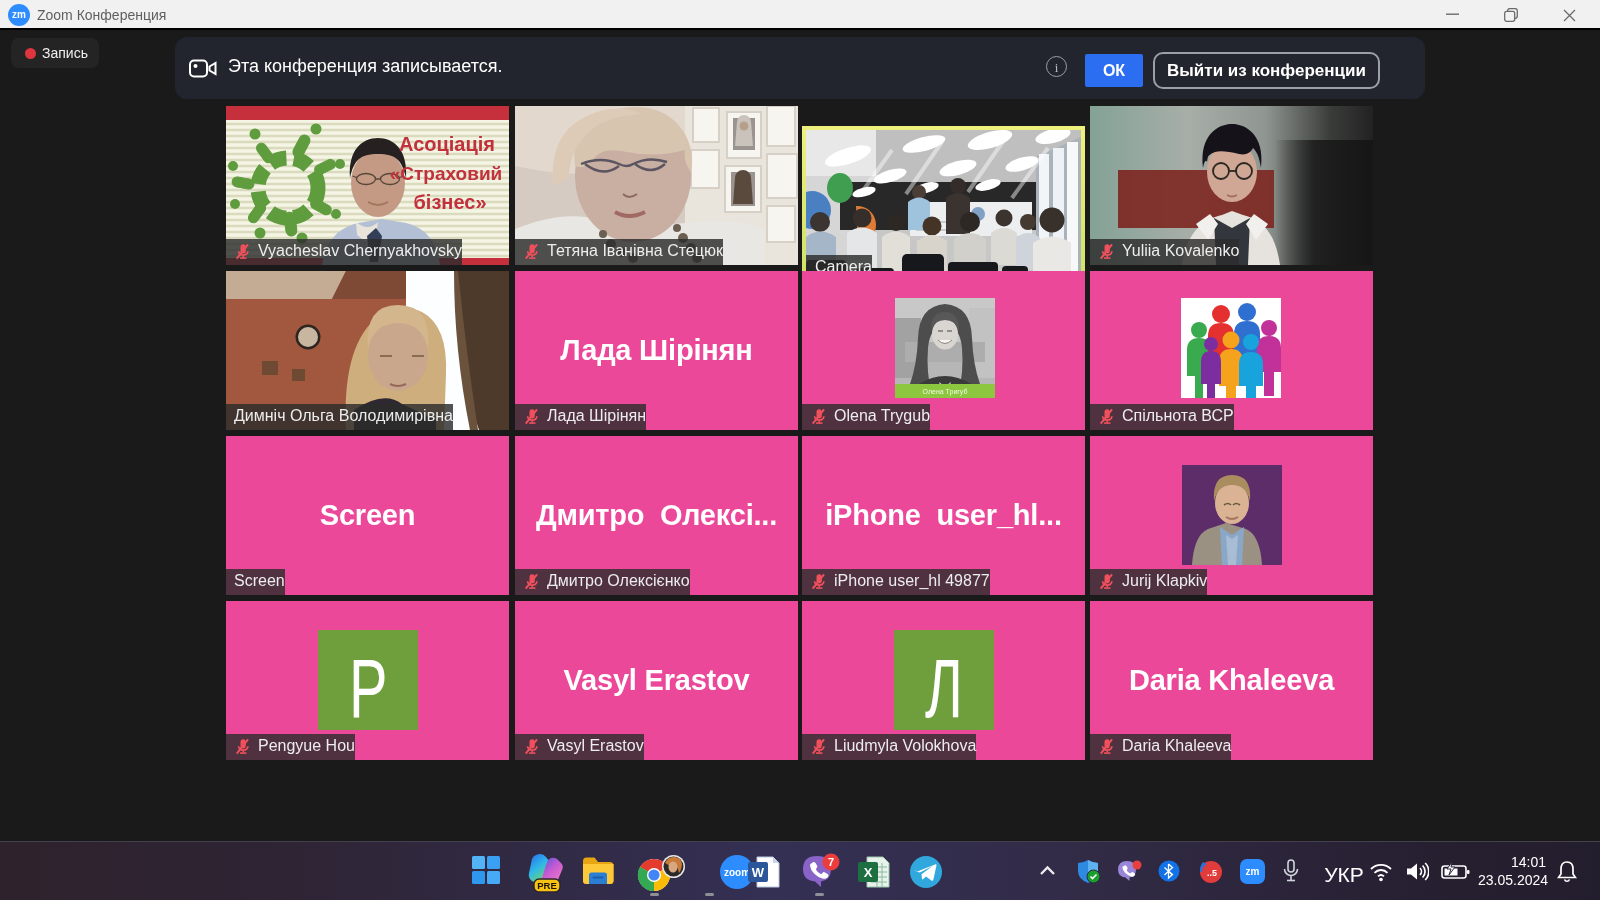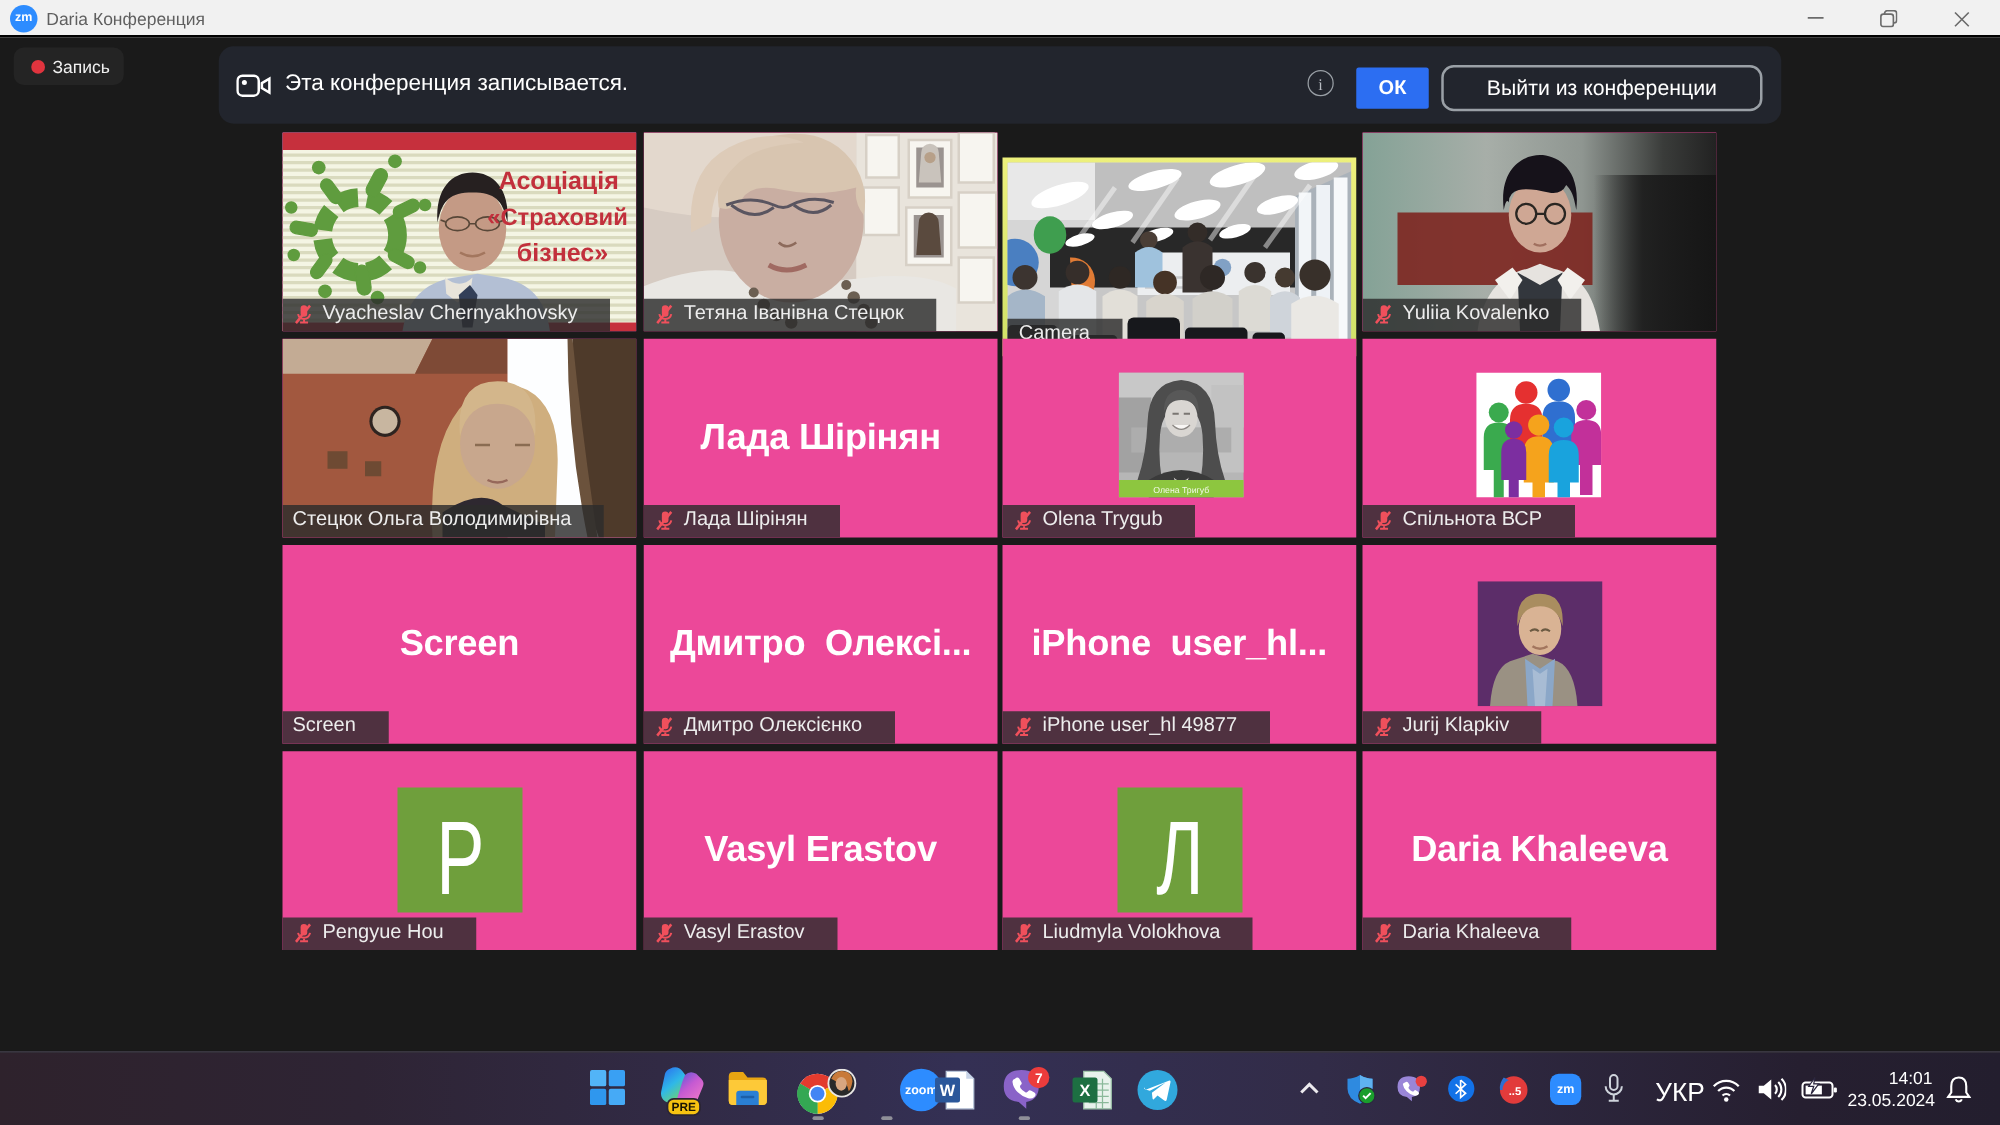--- a/index.html
+++ b/index.html
@@ -7,37 +7,37 @@
   #titlebar { position:absolute; left:0; top:0; width:1600px; height:30px; background:#f1f1f1; border-bottom:2px solid #000; }
   #zmlogo { position:absolute; left:8px; top:4px; width:22px; height:22px; border-radius:50%; background:#2d8cff; color:#fff; font-size:10px; font-weight:bold; text-align:center; line-height:22px; }
   #ttext { position:absolute; left:37px; top:7px; font-size:14px; color:#5f5f5f; }
   #app { position:absolute; left:0; top:32px; width:1600px; height:808px; background:#1a1a1a; }
   #recpill { position:absolute; left:11px; top:6px; width:88px; height:30px; background:#242424; border-radius:8px; }
   #recdot { position:absolute; left:14px; top:10px; width:11px; height:11px; border-radius:50%; background:#e0343e; }
   #rectext { position:absolute; left:31px; top:7px; font-size:14px; color:#f0f0f0; }
   #banner { position:absolute; left:175px; top:5px; width:1250px; height:62px; background:#22252d; border-radius:12px; }
   #bannertext { position:absolute; left:53px; top:19px; font-size:18px; color:#fff; }
   #okbtn { position:absolute; left:910px; top:17px; width:58px; height:33px; background:#2c6ef2; border-radius:2px; color:#fff; font-size:16px; font-weight:bold; text-align:center; line-height:33px; }
-  #exitbtn { position:absolute; left:978px; top:15px; width:257px; height:37px; border:2px solid #9aa0a6; border-radius:10px; color:#fff; font-size:17px; font-weight:normal; text-align:center; line-height:33px; }
+  #exitbtn { position:absolute; left:978px; top:15px; width:227px; height:37px; border:2px solid #9aa0a6; border-radius:10px; color:#fff; font-size:17px; font-weight:bold; text-align:center; line-height:33px; }
   #infoi { position:absolute; left:871px; top:19px; width:21px; height:21px; border:1.5px solid #9aa0a6; border-radius:50%; color:#b8bcc2; font-size:13px; text-align:center; line-height:21px; font-family:"Liberation Serif",serif; }
   .tile { position:absolute; width:283px; height:159px; background:#ec4899; overflow:hidden; }
   .tile svg.scene { position:absolute; left:0; top:0; width:100%; height:100%; }
-  .nlabel { position:absolute; left:0; bottom:0; display:flex; align-items:center; background:rgba(44,44,44,.82); color:#ededed; font-size:16px; padding:3px 26px 5px 8px; gap:7px; white-space:nowrap;text-align:center; }
+  .nlabel { position:absolute; left:0; bottom:0; display:flex; align-items:center; background:rgba(44,44,44,.82); color:#ededed; font-size:16px; padding:3px 0 5px 8px; gap:7px; white-space:nowrap;text-align:center; }
   .bigname { position:absolute; left:0; top:0; width:100%; height:100%; display:flex; align-items:center; justify-content:center; font-size:29px; font-weight:bold; color:#fff; white-space:pre; letter-spacing:-0.2px; }
   .avatar { position:absolute; left:91px; top:30px; width:100px; height:100px; }
   .gavatar { background:#6f9f3c; color:#fff; display:flex; align-items:center; justify-content:center; font-size:76px; }
   .gavatar span { display:block; transform:scale(.76,1.1); margin-top:14px; }
   #taskbar { position:absolute; left:0; top:841px; width:1600px; height:59px; background:linear-gradient(90deg,#2e222c 0%,#2e2434 18%,#343054 48%,#322c48 66%,#261f30 90%,#231e2e 100%); border-top:1px solid #44404e; }
   .micico { flex:0 0 auto; }
 </style>
 </head>
 <body>
 <div id="titlebar">
   <div id="zmlogo">zm</div>
-  <div id="ttext">Daria Конференция</div>
+  <div id="ttext">Zoom Конференция</div>
   <svg style="position:absolute; left:1446px; top:13px;" width="13" height="3" viewBox="0 0 13 3">
       <line x1="0" y1="1.2" x2="13" y2="1.2" stroke="#6b6b6b" stroke-width="1.4"></line>
     </svg>
   <svg style="position:absolute; left:1504px; top:8px;" width="14" height="14" viewBox="0 0 14 14">
     <rect x="0.7" y="3.3" width="10" height="10" rx="2" fill="none" stroke="#6b6b6b" stroke-width="1.3"></rect>
     <path d="M3.6 3.2 v-0.4 a2.2 2.2 0 0 1 2.2 -2.2 h5.3 a2.2 2.2 0 0 1 2.2 2.2 v5.3 a2.2 2.2 0 0 1 -2.2 2.2 h-0.4" fill="none" stroke="#6b6b6b" stroke-width="1.3"></path>
   </svg>
   <svg style="position:absolute; left:1563px; top:9px;" width="13" height="13" viewBox="0 0 13 13">
       <path d="M1 1 L12 12 M12 1 L1 12" stroke="#6b6b6b" stroke-width="1.3"></path>
     </svg>
@@ -304,21 +304,21 @@
       <rect x="36" y="90" width="16" height="14" fill="#6e4a33"></rect>
       <rect x="66" y="98" width="13" height="12" fill="#6e4a33"></rect>
 
       <path d="M120 159 q-4 -80 28 -110 q22 -20 48 -8 q26 14 24 62 l-2 56z" fill="#cfae7e"></path>
       <path d="M128 159 v-20 q30 -20 48 -6 l34 16 v10z" fill="#2e2830"></path>
       <ellipse cx="172" cy="84" rx="30" ry="36" fill="#c8a78d"></ellipse>
       <path d="M142 78 q-4 -44 30 -44 q34 0 30 44 q-6 -26 -30 -26 q-24 0 -30 26z" fill="#d3b68b"></path>
       <path d="M154 85 h12 M186 85 h12" stroke="#8a6c52" stroke-width="2" fill="none"></path>
       <path d="M164 113 q8 4 16 0" stroke="#96685a" stroke-width="2" fill="none"></path>
     </svg>
-    <div class="nlabel" style="padding-left:8px;">Стецюк Ольга Володимирівна</div>
+    <div class="nlabel" style="padding-left:8px;">Димніч Ольга Володимирівна</div>
   </div>
 
   <div class="tile" style="left:515px; top:239px;">
     <div class="bigname">Лада Шірінян</div>
     <div class="nlabel"><svg class="micico" width="17" height="17" viewBox="0 0 16 16">
             <use href="#micmute"></use>
           </svg>Лада Шірінян</div>
   </div>
 
   <div class="tile" style="left:802px; top:239px;">

